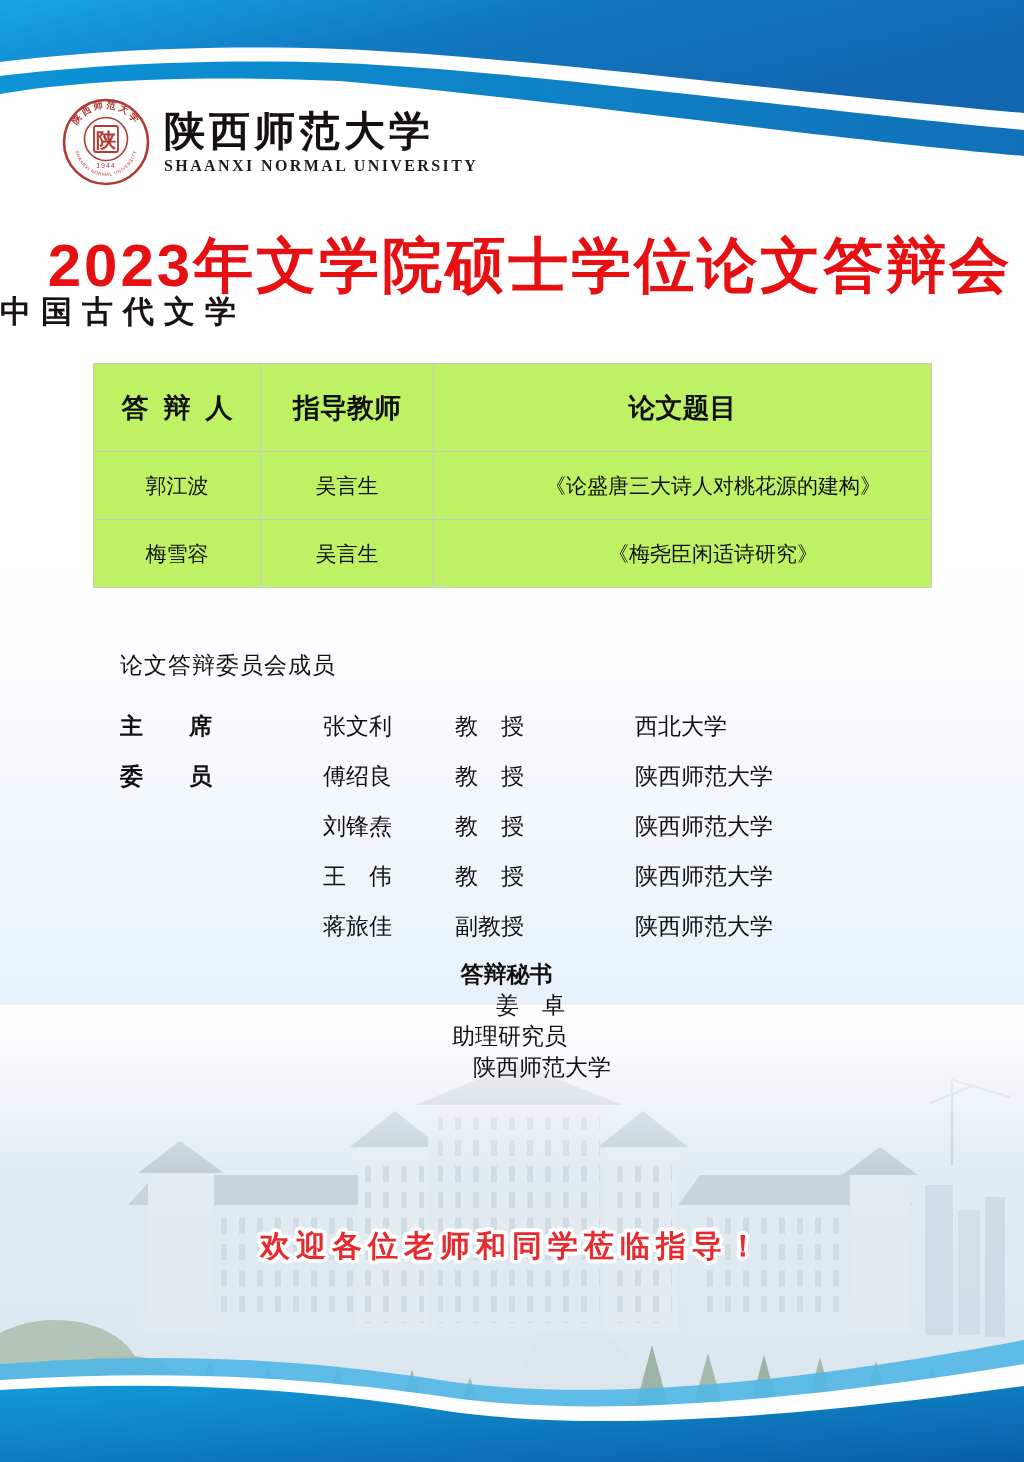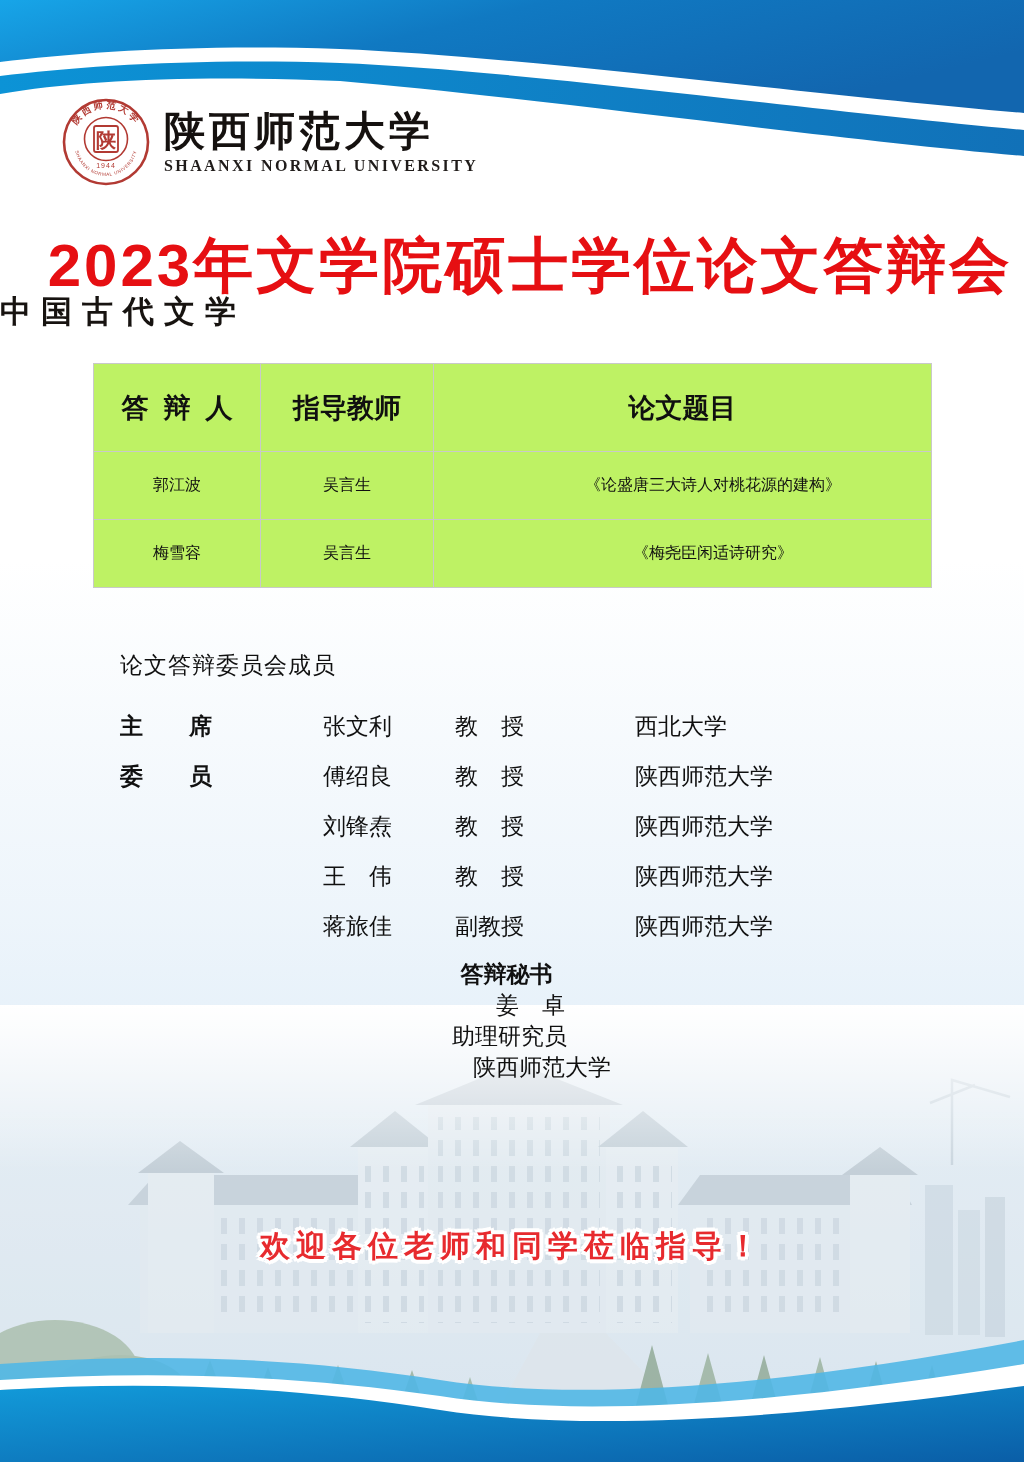--- a/index.html
+++ b/index.html
@@ -31,21 +31,21 @@
     font-size:60px; font-weight:900; letter-spacing:3px; color:var(--title-red,#e60f12); }
   .sub-title { position:absolute; top:291px; left:0; width:100%; margin:0; text-align:left;
     font-size:31px; font-weight:900; letter-spacing:10px; color:#171310;
     font-family:"DejaVu Serif", serif; }
 
   
   .tbl-wrap { position:absolute; top:363px; left:93px; width:839px; }
   table.defense { width:100%; border-collapse:collapse; background:#bef264; table-layout:fixed; }
   table.defense th, table.defense td { border:1px solid var(--table-border,#c9c9c9); }
   table.defense th { height:85px; font-size:27px; font-weight:900; white-space:pre; text-align:center; }
-  table.defense td { height:65px; font-size:16px; text-align:center; }
+  table.defense td { height:65px; font-size:21px; text-align:center; }
   col.c-defender { width:167px; } col.c-advisor { width:173px; }
   td.thesis { text-align:left; padding-left:62px; }
 
   
   .committee { position:absolute; top:650px; left:120px; right:60px; }
   .committee-heading { font-size:23px; font-weight:400; margin:0 0 20px 0; letter-spacing:1px; }
   .crow { display:flex; align-items:center; height:50px; font-size:23px; white-space:pre; }
   .crow.secretary { margin-top:8px;flex-direction:column; }
   .c-role { width:163px; font-weight:900; }
   .c-name { width:132px;margin-left:40px; }

